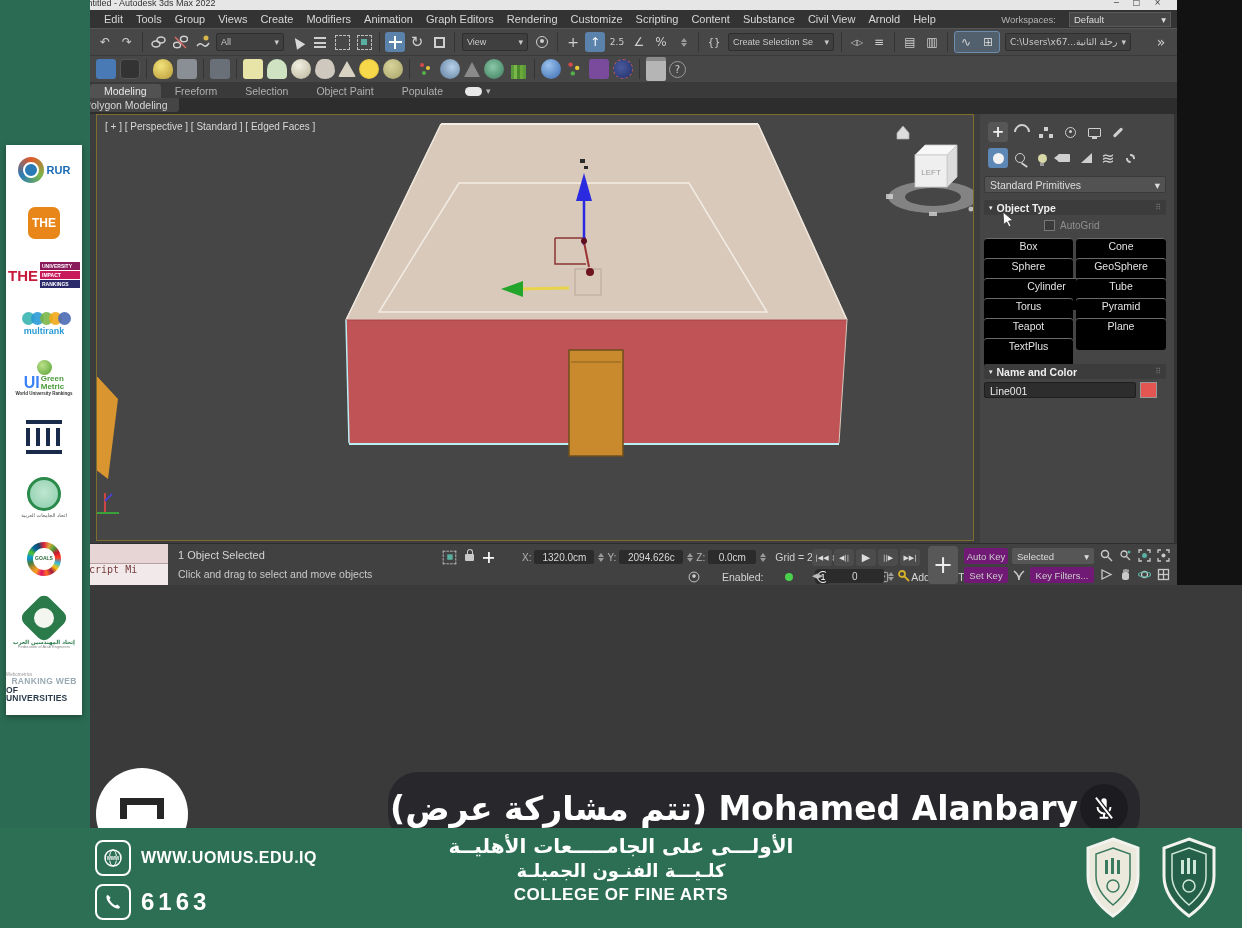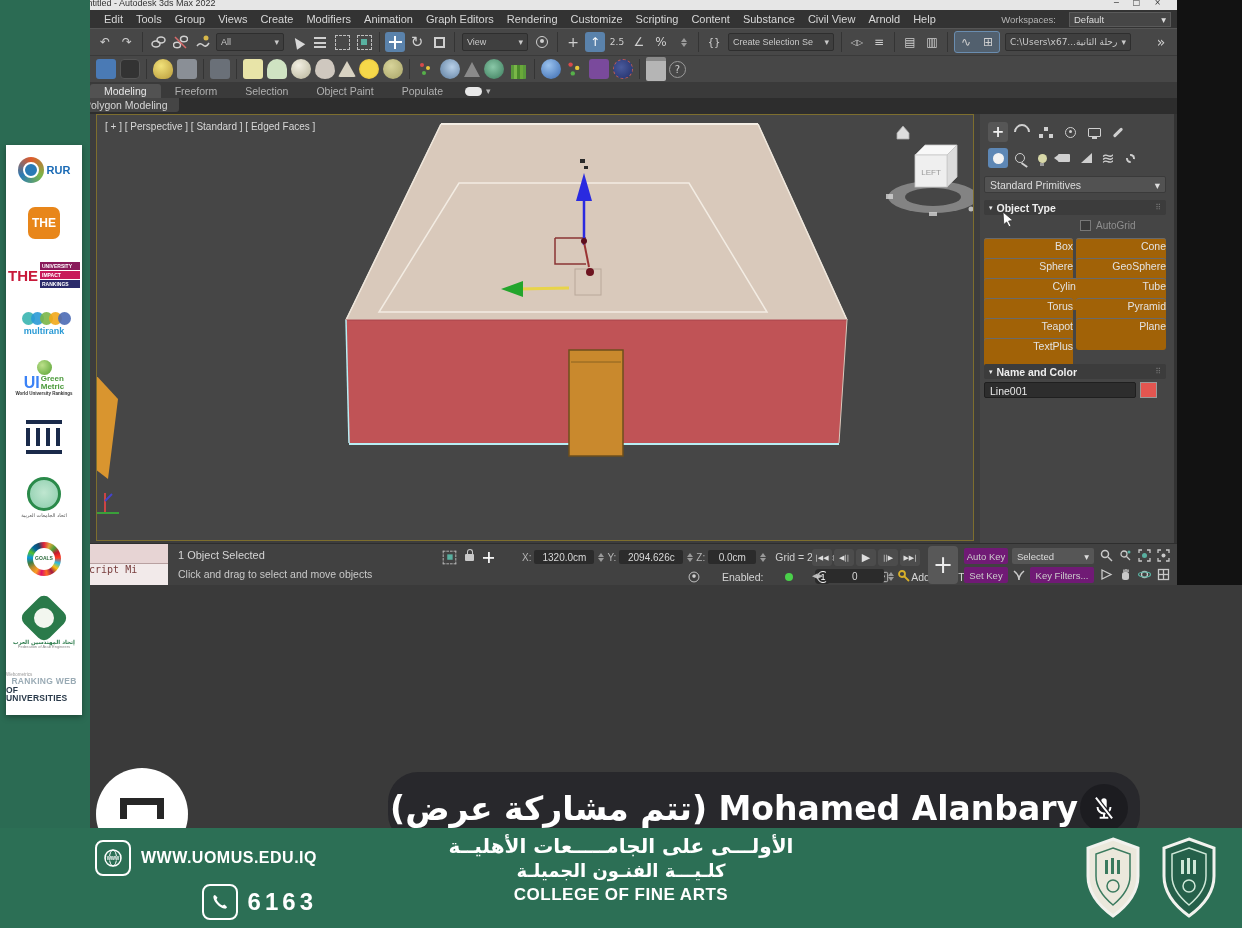--- a/index.html
+++ b/index.html
@@ -108,21 +108,21 @@
   .shapes::after{content:"";position:absolute;right:-4px;bottom:-3px;width:7px;height:1.5px;background:#cfcfcf;transform:rotate(35deg);}
   .bulb{width:9px;height:9px;border-radius:50%;background:#d8d8a8;position:relative;}
   .bulb::after{content:"";position:absolute;left:2.5px;bottom:-3px;width:4px;height:3px;background:#9a9a9a;}
   .cam{width:12px;height:8px;background:#cfcfcf;border-radius:1px;position:relative;}
   .cam::after{content:"";position:absolute;left:-4px;top:1px;border-top:3px solid transparent;border-bottom:3px solid transparent;border-right:4px solid #cfcfcf;}
   .helper-tri{width:0;height:0;border-left:11px solid transparent;border-bottom:10px solid #cfcfcf;}
   .gears{width:9px;height:9px;border:2px dashed #cfcfcf;border-radius:50%;box-sizing:border-box;}
   .cpdrop{position:absolute;left:4px;width:182px;height:17px;background:#525252;border:1px solid #3a3a3a;border-radius:2px;display:flex;align-items:center;justify-content:space-between;padding:0 5px;box-sizing:border-box;color:#ddd;font-size:10.5px;}
   .rollout{position:absolute;left:4px;width:182px;height:15px;background:#3c3c3c;border-radius:2px;display:flex;align-items:center;gap:4px;padding:0 5px;box-sizing:border-box;color:#eee;font-size:10.5px;font-weight:bold;}
   .rollout .grip{margin-left:auto;color:#777;font-size:8px;font-weight:normal;}
-  .cpbtn{position:absolute;height:32px;background:#a16207;border-radius:3px;color:#e2e2e2;font-size:10.5px;text-align:right;line-height:16px;box-shadow:inset 0 1px 0 #6a6a6a;}
+  .cpbtn{position:absolute;height:32px;background:#000000;border-radius:3px;color:#e2e2e2;font-size:10.5px;text-align:center;line-height:16px;box-shadow:inset 0 1px 0 #6a6a6a;}
   .chk{width:9px;height:9px;border:1px solid #777;background:#3a3a3a;}
   .agtxt{color:#8f8f8f;font-size:10px;}
   .namefield{position:absolute;left:4px;width:152px;height:16px;background:#2d2d2d;border:1px solid #1f1f1f;border-radius:2px;color:#e8e8e8;font-size:10.5px;line-height:16px;padding-left:5px;box-sizing:border-box;}
   .swatch{position:absolute;width:17px;height:16px;border:1px solid #999;box-sizing:border-box;}
 
   
   .statusbar{position:absolute;left:0;top:543px;width:1087px;height:42px;background:#414141;border-top:1px solid #2e2e2e;font-size:11px;color:#d5d5d5;}
   .listener{position:absolute;left:0;top:0;width:78px;height:42px;overflow:hidden;}
   .listener .r1{height:19px;background:#e7d4d4;border-bottom:1px solid #b8a0a0;}
   .listener .r2{height:22px;background:#f2eaea;font-family:"DejaVu Sans Mono",monospace;font-size:10px;color:#7a4040;white-space:nowrap;}
@@ -146,21 +146,21 @@
 
   
   .presenter{position:absolute;left:388px;top:772px;width:752px;height:72px;background:#28282c;border-radius:30px;z-index:1;display:flex;align-items:center;}
   .presenter .nm{flex:1;text-align:center;color:#fff;font-weight:bold;font-size:33px;font-family:"DejaVu Sans",sans-serif;white-space:nowrap;}
   .miccirc{width:48px;height:48px;border-radius:50%;background:#1c1c20;margin-right:12px;display:flex;align-items:center;justify-content:center;flex:none;}
   .reaction{position:absolute;left:96px;top:768px;width:92px;height:92px;border-radius:50%;background:#fff;z-index:1;}
   .brk{position:absolute;top:30px;width:16px;height:14px;}
   .brk.l{left:24px;border-top:7px solid #262626;border-left:7px solid #262626;}
   .brk.r{right:24px;border-top:7px solid #262626;border-right:7px solid #262626;}
   .banner{position:absolute;left:0;top:828px;width:1242px;height:100px;background:#2c6f55;z-index:2;}
-  .contact{position:absolute;left:95px;top:12px;display:flex;flex-direction:column;gap:8px;align-items:flex-end;}
+  .contact{position:absolute;left:95px;top:12px;display:flex;flex-direction:column;gap:8px;}
   .crow{display:flex;align-items:center;gap:10px;color:#fff;font-weight:bold;}
   .cico{width:32px;height:32px;border:2px solid #fff;border-radius:8px;display:flex;align-items:center;justify-content:center;flex:none;}
   .site{font-size:16px;letter-spacing:.5px;}
   .phone{font-size:24px;letter-spacing:4px;}
   .bcenter{position:absolute;left:50%;top:6px;transform:translateX(-50%);text-align:center;color:#fff;width:520px;}
   .bc-ar1{font-size:20px;font-weight:bold;}
   .bc-ar2{font-size:18px;font-weight:bold;margin-top:2px;}
   .bc-en{font-size:17px;font-weight:bold;margin-top:4px;letter-spacing:.5px;}
   .shields{position:absolute;right:22px;top:8px;display:flex;gap:14px;}
 </style>
@@ -511,21 +511,21 @@
         </div>
         <div class="cpdrop" style="top:62px;">
           <span>Standard Primitives</span>
           <span class="glyph">▾</span>
         </div>
         <div class="rollout" style="top:86px;">
           <span class="glyph" style="font-size:7px;">▾</span>
           <span>Object Type</span>
           <span class="grip">⠿</span>
         </div>
-        <div class="cprow" style="left:64px;top:106px;gap:5px;margin-left:36px;">
+        <div class="cprow" style="left:64px;top:106px;gap:5px;">
           <span class="chk"></span>
           <span class="agtxt">AutoGrid</span>
         </div>
         <svg class="abs" style="left:22px;top:98px;z-index:3;" width="15" height="16">
             <path d="M1,0 L11,8.5 L6.6,9.1 L9,13.9 L7,14.8 L4.6,10 L1.8,12.6 Z" fill="#fff" stroke="#333" stroke-width="0.8"></path>
           </svg>
         <div class="cpbtn" style="left:4px;top:124px;width:89px;">Box</div>
         <div class="cpbtn" style="left:96px;top:124px;width:90px;">Cone</div>
         <div class="cpbtn" style="left:4px;top:144px;width:89px;">Sphere</div>
         <div class="cpbtn" style="left:96px;top:144px;width:90px;">GeoSphere</div>

